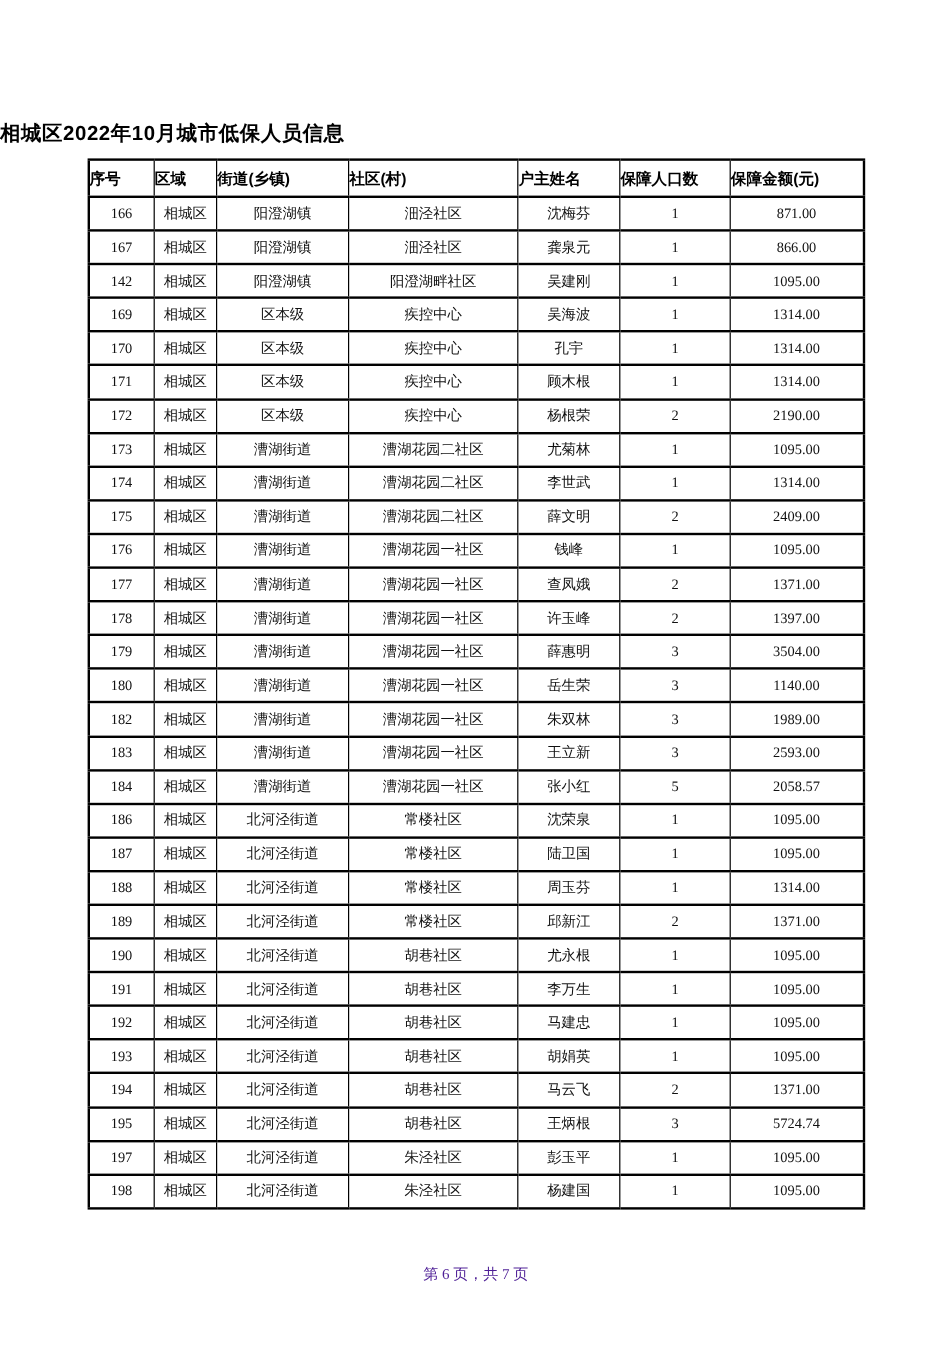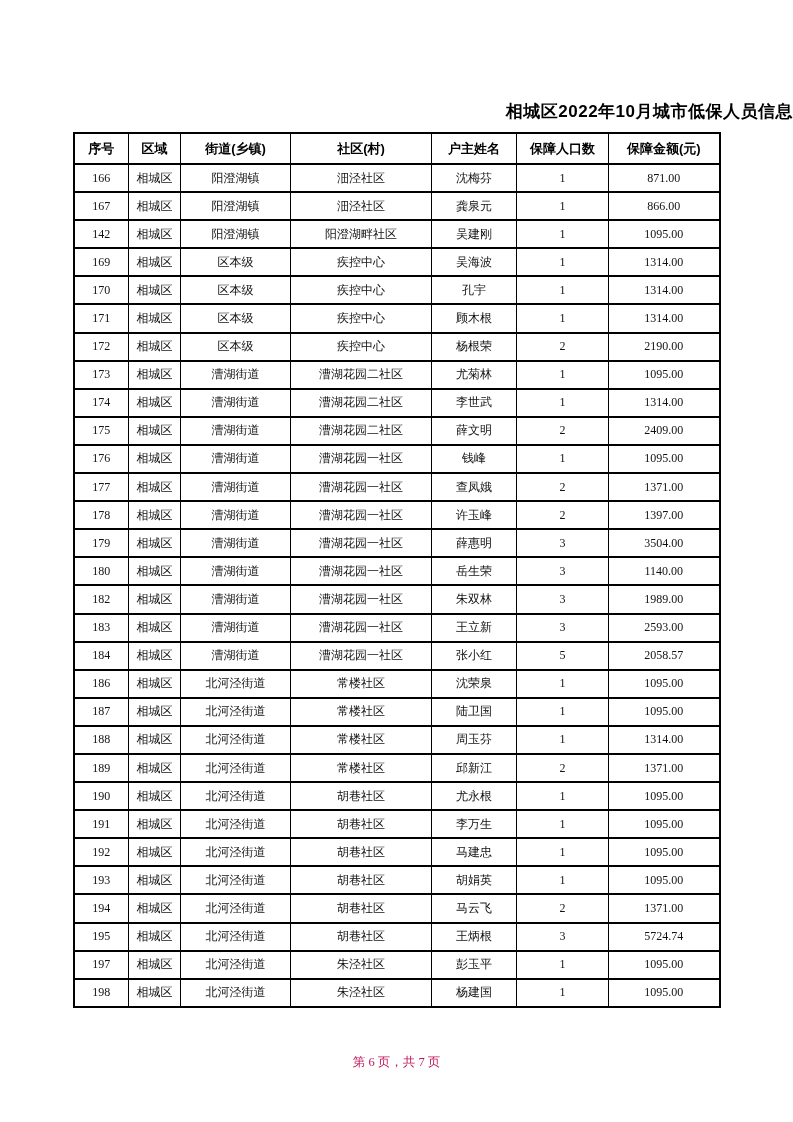--- a/index.html
+++ b/index.html
@@ -11,21 +11,21 @@
     position: relative;
     width: 793px;
     height: 1122px;
     background: #ffffff;
     font-family: "Liberation Sans", sans-serif;
     color: #000000;
     overflow: hidden;
   }
   .doc-title {
     padding-top: 100px;
-    text-align: right;
+    text-align: left;
     font-size: 17px;
     font-weight: bold;
     letter-spacing: 0.5px;
     font-family: "Liberation Sans", sans-serif;
   }
   table.lowsec-table {
     border-collapse: collapse;
     table-layout: fixed;
     width: 646px;
     height: 876px;
@@ -33,21 +33,21 @@
     border: 2px solid #000000;
   }
   table.lowsec-table th {
     border-left: 1px solid #000;
     border-right: 1px solid #000;
     border-top: 2px solid #000;
     border-bottom: 2px solid #000;
     height: 29px;
     font-size: 13px;
     font-weight: bold;
-    text-align: center;
+    text-align: left;
     vertical-align: middle;
     padding: 0;
     font-family: "Liberation Sans", sans-serif;
   }
   table.lowsec-table td {
     border-left: 1px solid #000;
     border-right: 1px solid #000;
     border-top: 2px solid #000;
     border-bottom: 2px solid #000;
     font-size: 12px;
@@ -59,21 +59,21 @@
     white-space: nowrap;
     overflow: hidden;
   }
   .page-footer {
     position: absolute;
     top: 1054px;
     left: 0;
     width: 100%;
     text-align: center;
     font-size: 12.5px;
-    color: #be185d;
+    color: #4c1d95;
     font-family: "Liberation Serif", serif;
   }
 </style>
 </head>
 <body>
 
 <div class="page">
 
   <div class="doc-title">相城区2022年10月城市低保人员信息</div>
 

